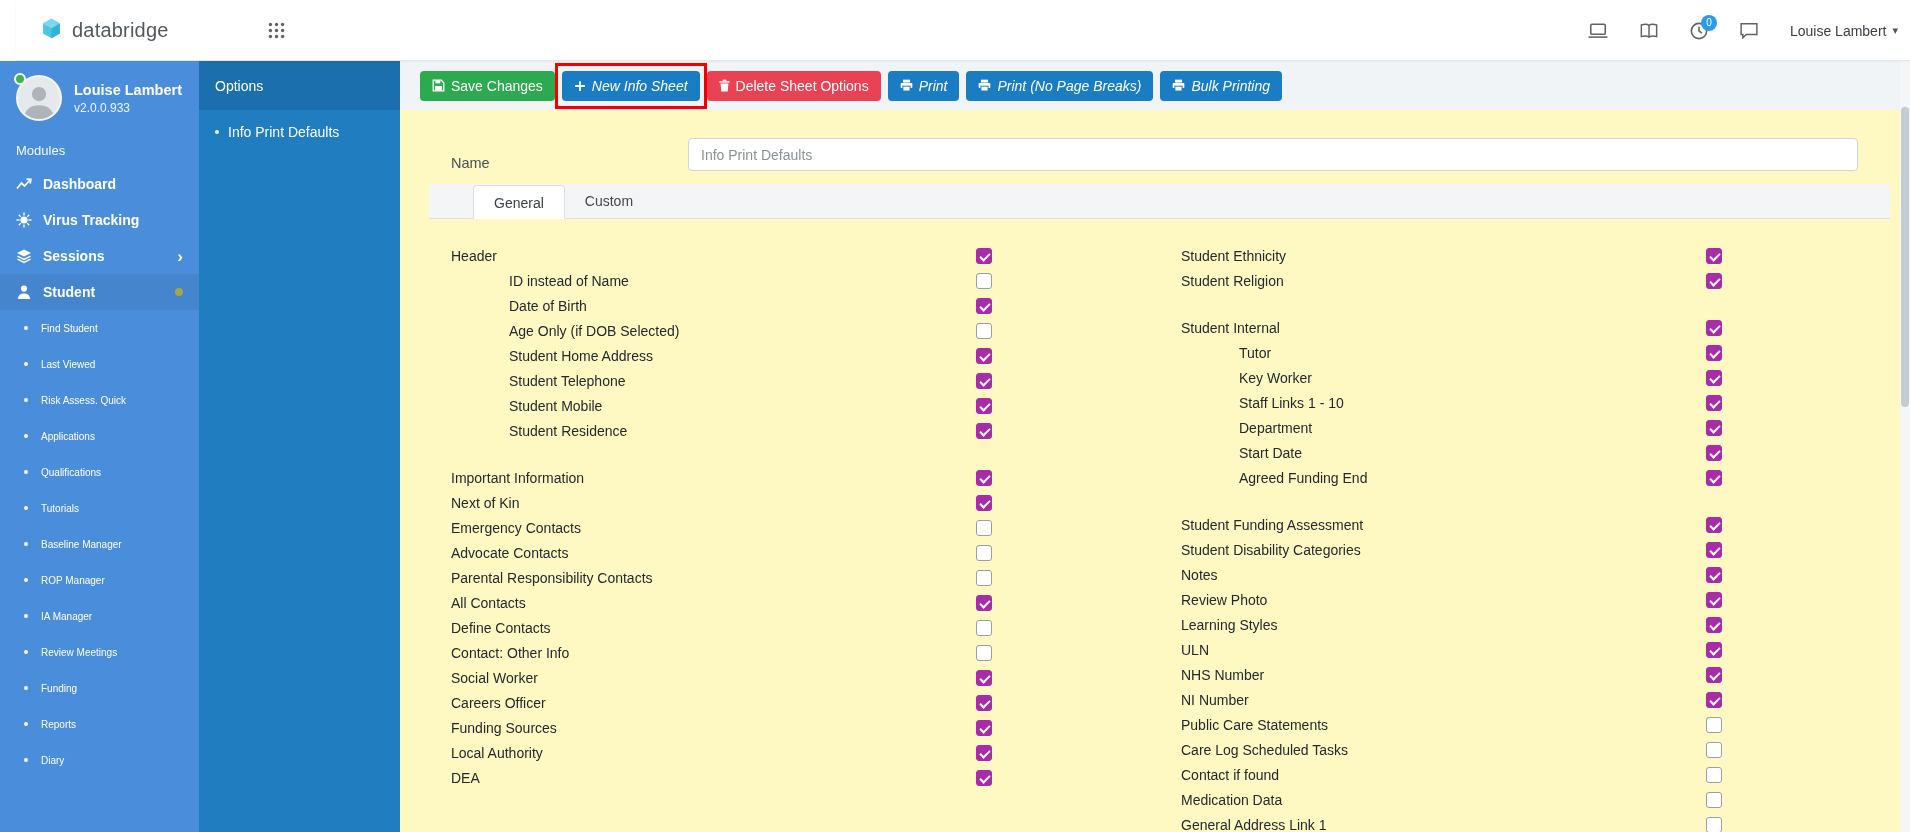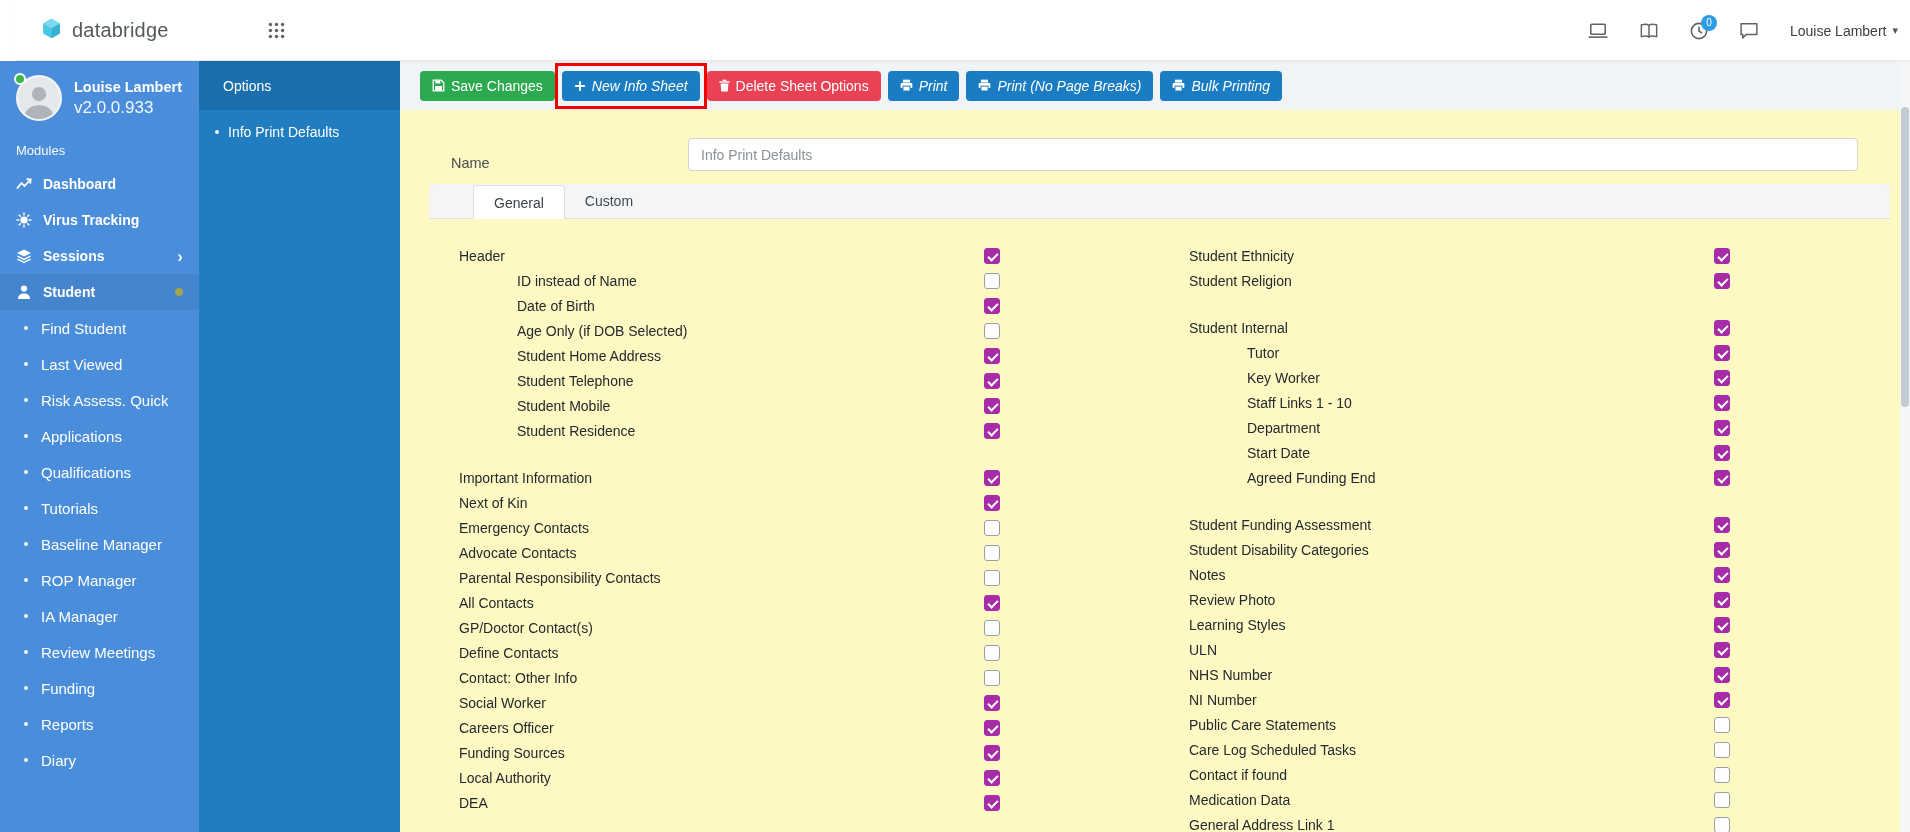--- a/index.html
+++ b/index.html
@@ -25,33 +25,33 @@
   .caret{font-size:11px;color:#555;}
 
   
   .sidebar{position:absolute;top:61px;left:0;width:199px;height:771px;background:var(--c-sidebar);color:#fff;overflow:hidden;}
   .user-block{display:flex;align-items:center;padding:14px 12px 10px 16px;}
   .avatar-wrap{position:relative;width:46px;height:46px;flex:none;}
   .avatar{width:46px;height:46px;border-radius:50%;background:#e6e9eb;border:2px solid #f4f4f4;overflow:hidden;display:flex;align-items:flex-end;justify-content:center;}
   .presence{position:absolute;top:-2px;left:-2px;width:12px;height:12px;border-radius:50%;background:#3cb54a;border:2px solid #fff;}
   .user-meta{margin-left:12px;display:flex;flex-direction:column;}
   .user-name{font-weight:700;font-size:14.5px;}
-  .user-ver{font-size:17px;opacity:.92;margin-top:3px;}
+  .user-ver{font-size:12px;opacity:.92;margin-top:3px;}
   .section-label{font-size:13px;opacity:.95;padding:12px 16px 8px;}
   .mod-item{display:flex;align-items:center;height:36px;padding:0 16px;font-weight:700;font-size:14px;cursor:pointer;position:relative;}
   .mod-item.active{background:rgba(0,0,0,.06);}
   .mod-icon{width:16px;height:16px;margin-right:11px;display:inline-flex;flex:none;}
   .chev{margin-left:auto;font-size:17px;line-height:1;opacity:.95;}
   .mod-dot{margin-left:auto;width:8px;height:8px;border-radius:50%;background:#a3a64b;}
-  .sub-item{display:flex;align-items:center;height:36px;padding:0 16px 0 24px;font-size:15px;cursor:pointer;}
+  .sub-item{display:flex;align-items:center;height:36px;padding:0 16px 0 24px;font-size:10px;cursor:pointer;}
   .bullet{width:4px;height:4px;border-radius:50%;background:rgba(255,255,255,.95);margin-right:13px;flex:none;}
 
   
   .options{position:absolute;top:61px;left:199px;width:201px;height:771px;background:var(--c-panel);color:#fff;}
-  .options-header{height:49px;background:var(--c-panel-header);display:flex;align-items:center;padding:0 24px;font-size:14px;}
+  .options-header{height:49px;background:var(--c-panel-header);display:flex;align-items:center;padding:0 16px;font-size:14px;}
   .option-item{display:flex;align-items:center;height:32px;margin-top:6px;padding:0 16px;font-size:14px;cursor:pointer;}
   .option-item .bullet{margin-right:9px;}
 
   
   .main{position:absolute;top:61px;left:400px;width:1500px;height:832px;background:#fef9c3;overflow:hidden;}
   .toolbar{height:49px;background:#f1f4f6;display:flex;align-items:center;padding-left:20px;gap:7px;}
   .btn-wrap{position:relative;display:inline-block;}
   .btn{display:inline-flex;align-items:center;gap:6px;border:none;border-radius:4px;color:#fff;
        font-size:14px;height:30px;padding:0 12px;cursor:pointer;font-family:inherit;white-space:nowrap;}
   .btn-green{background:var(--c-green);}
@@ -67,21 +67,21 @@
 
   .tabstrip{display:flex;align-items:flex-end;margin:13px 0 0 29px;width:1461px;height:35px;
             background:#f3f5f6;border-bottom:1px solid #dcdfe2;border-radius:4px 4px 0 0;padding-left:44px;}
   .tab{height:34px;line-height:34px;padding:0 20px;font-size:14px;color:#45494d;cursor:pointer;}
   .tab.active{background:#fff;border:1px solid #dcdfe2;border-bottom:1px solid #fff;border-radius:4px 4px 0 0;margin-bottom:-1px;color:#3c4146;}
 
   .columns{display:flex;margin:24px 0 0 51px;}
   .col{width:690px;}
   .col + .col{margin-left:40px;}
   .cbx-group{margin-bottom:22px;}
-  .cbx-row{position:relative;height:25px;display:flex;align-items:center;margin-left:8px;}
+  .cbx-row{position:relative;height:25px;display:flex;align-items:center;}
   .cbx-row.indent .cbx-label{margin-left:58px;}
   .cbx-label{font-size:14px;color:#24292e;}
   .cbx{position:absolute;left:525px;top:4.5px;width:16px;height:16px;border-radius:3px;background:#fff;
        border:1px solid #98a0a6;cursor:pointer;}
   .cbx.checked{background:var(--c-check);border-color:var(--c-check);}
   .cbx.checked::after{content:"";position:absolute;left:3px;top:4px;width:8px;height:4px;
        border-left:2px solid #fff;border-bottom:2px solid #fff;transform:rotate(-45deg);}
 
   
   .scrollbar{position:absolute;top:61px;right:0;width:10px;height:771px;background:#f4f6f8;}
@@ -410,24 +410,20 @@
             </div>
             <div class="cbx-row">
               <span class="cbx-label">Parental Responsibility Contacts</span>
               <span class="cbx"></span>
             </div>
             <div class="cbx-row">
               <span class="cbx-label">All Contacts</span>
               <span class="cbx checked"></span>
             </div>
             <div class="cbx-row">
-              <span class="cbx-label">GP/Doctor Contact(s)</span>
-              <span class="cbx"></span>
-            </div>
-            <div class="cbx-row">
               <span class="cbx-label">Define Contacts</span>
               <span class="cbx"></span>
             </div>
             <div class="cbx-row">
               <span class="cbx-label">Contact: Other Info</span>
               <span class="cbx"></span>
             </div>
             <div class="cbx-row">
               <span class="cbx-label">Social Worker</span>
               <span class="cbx checked"></span>

